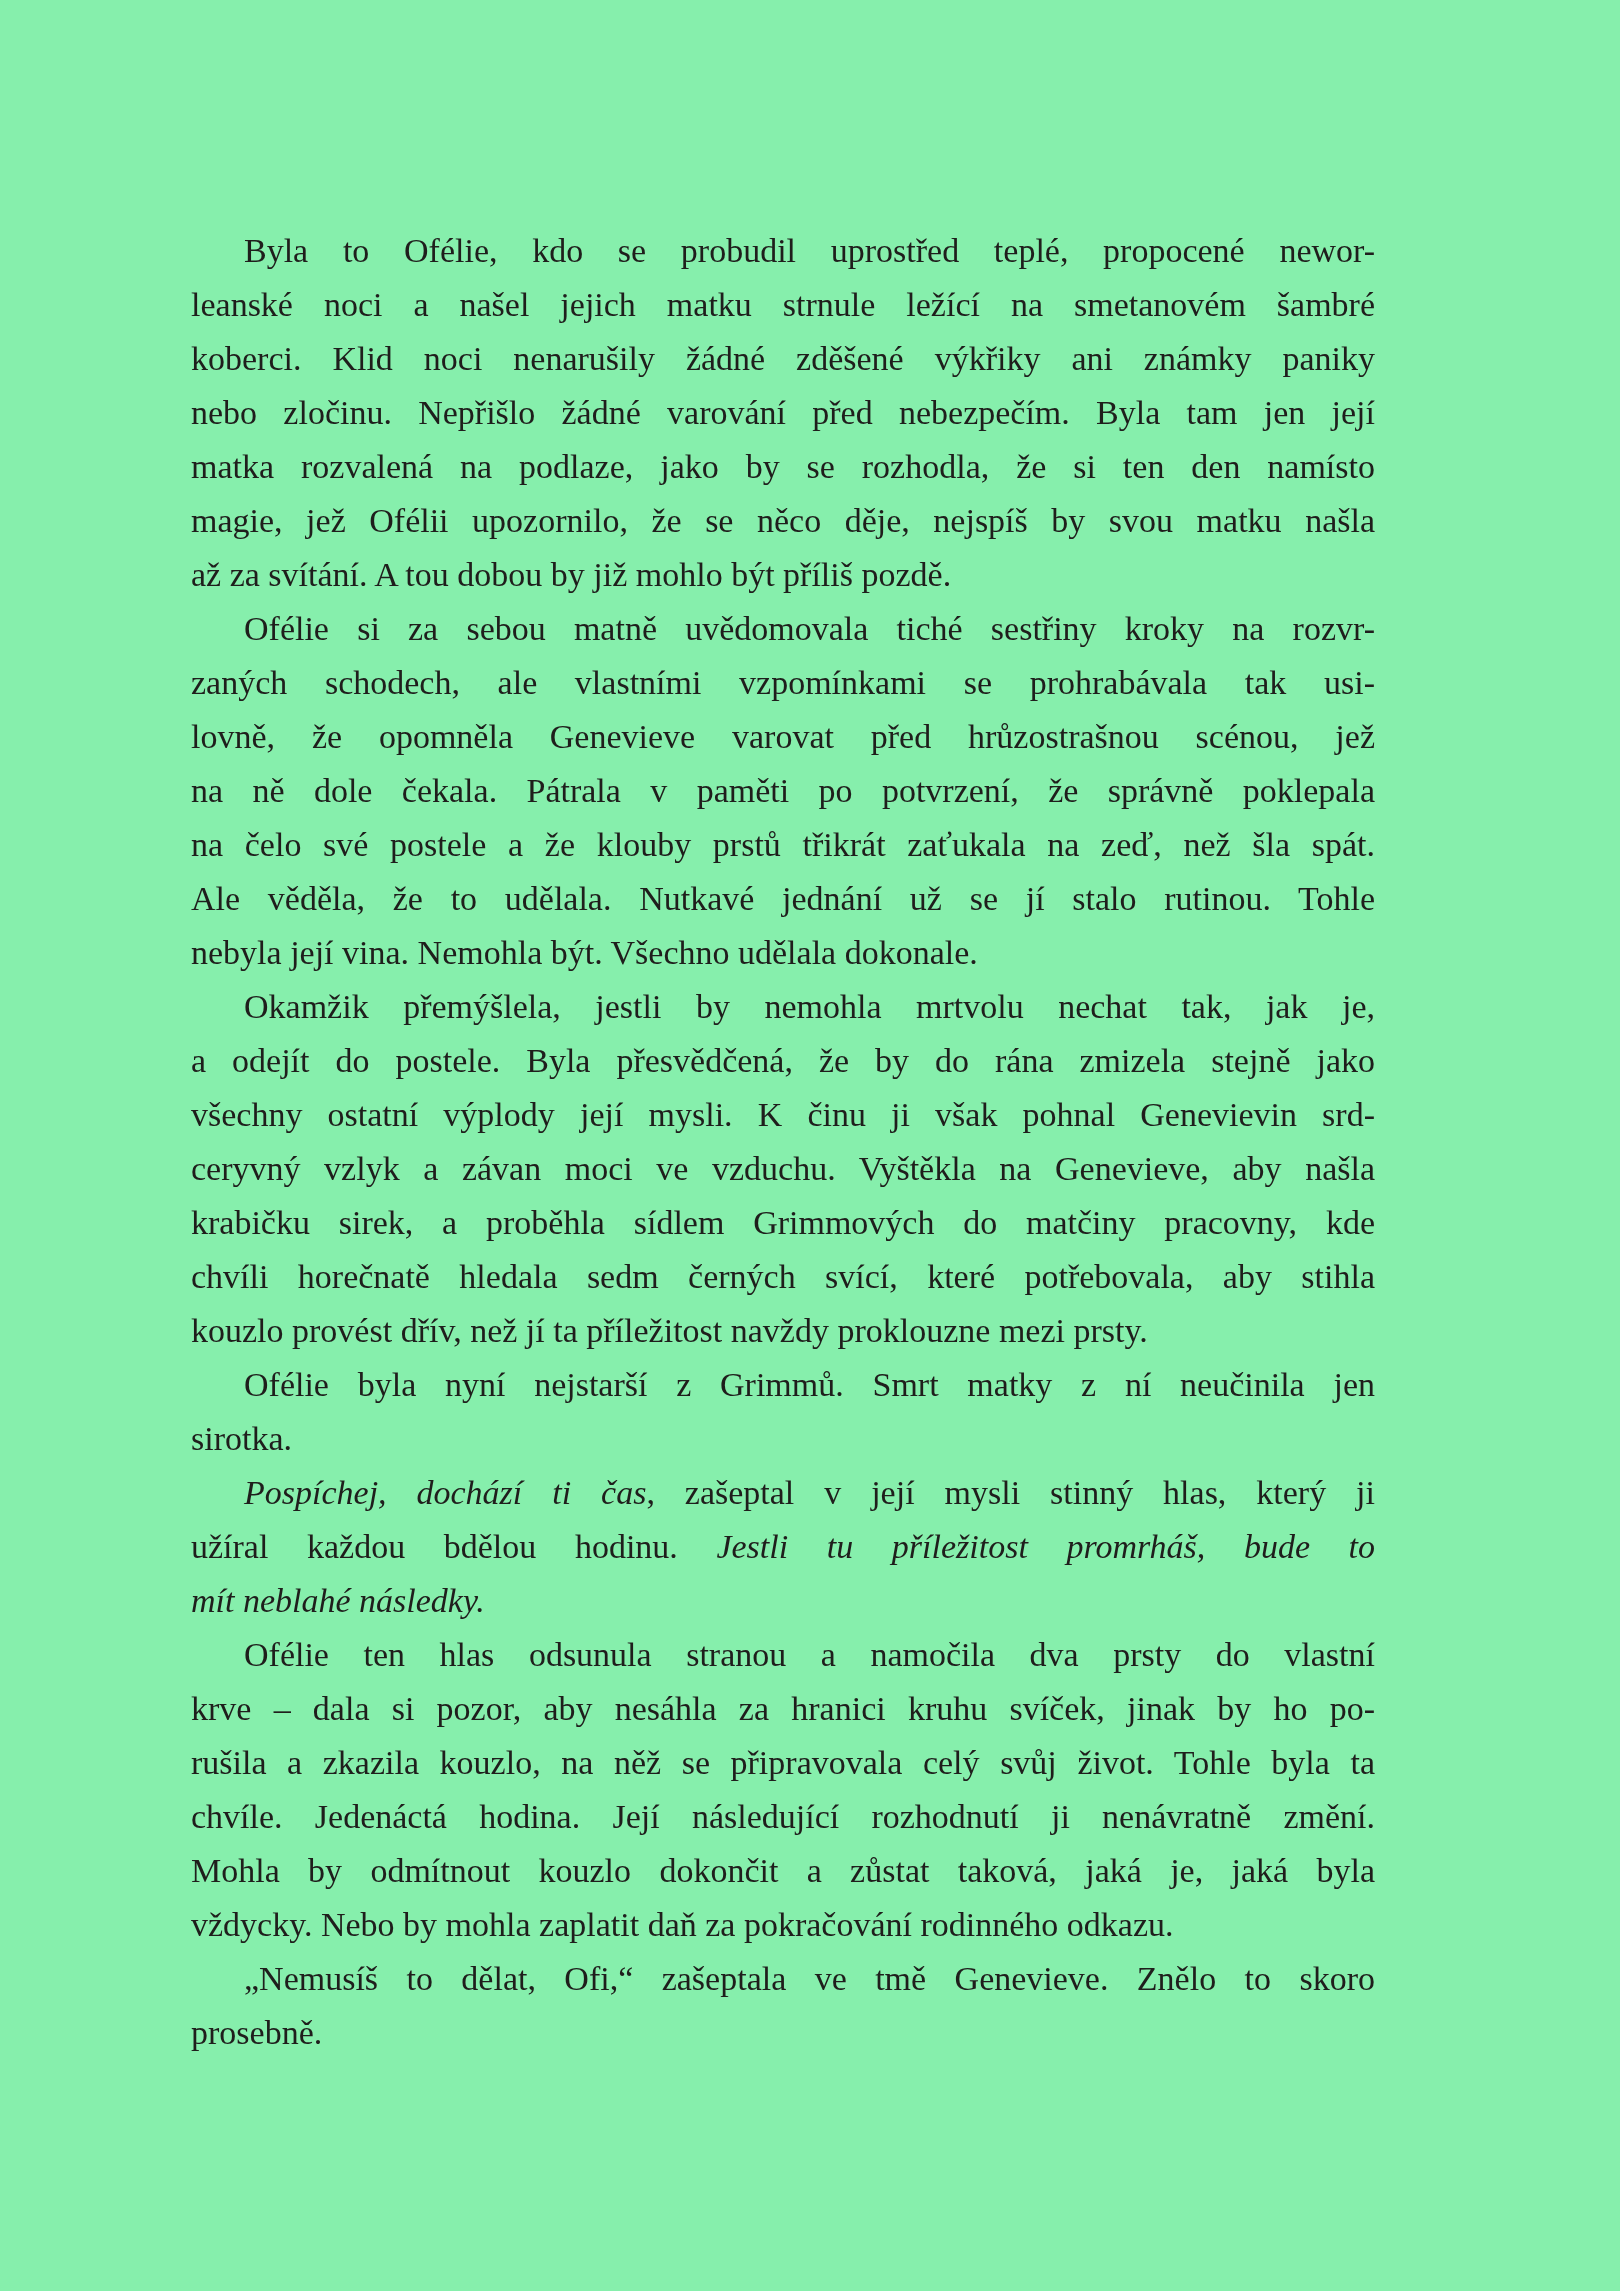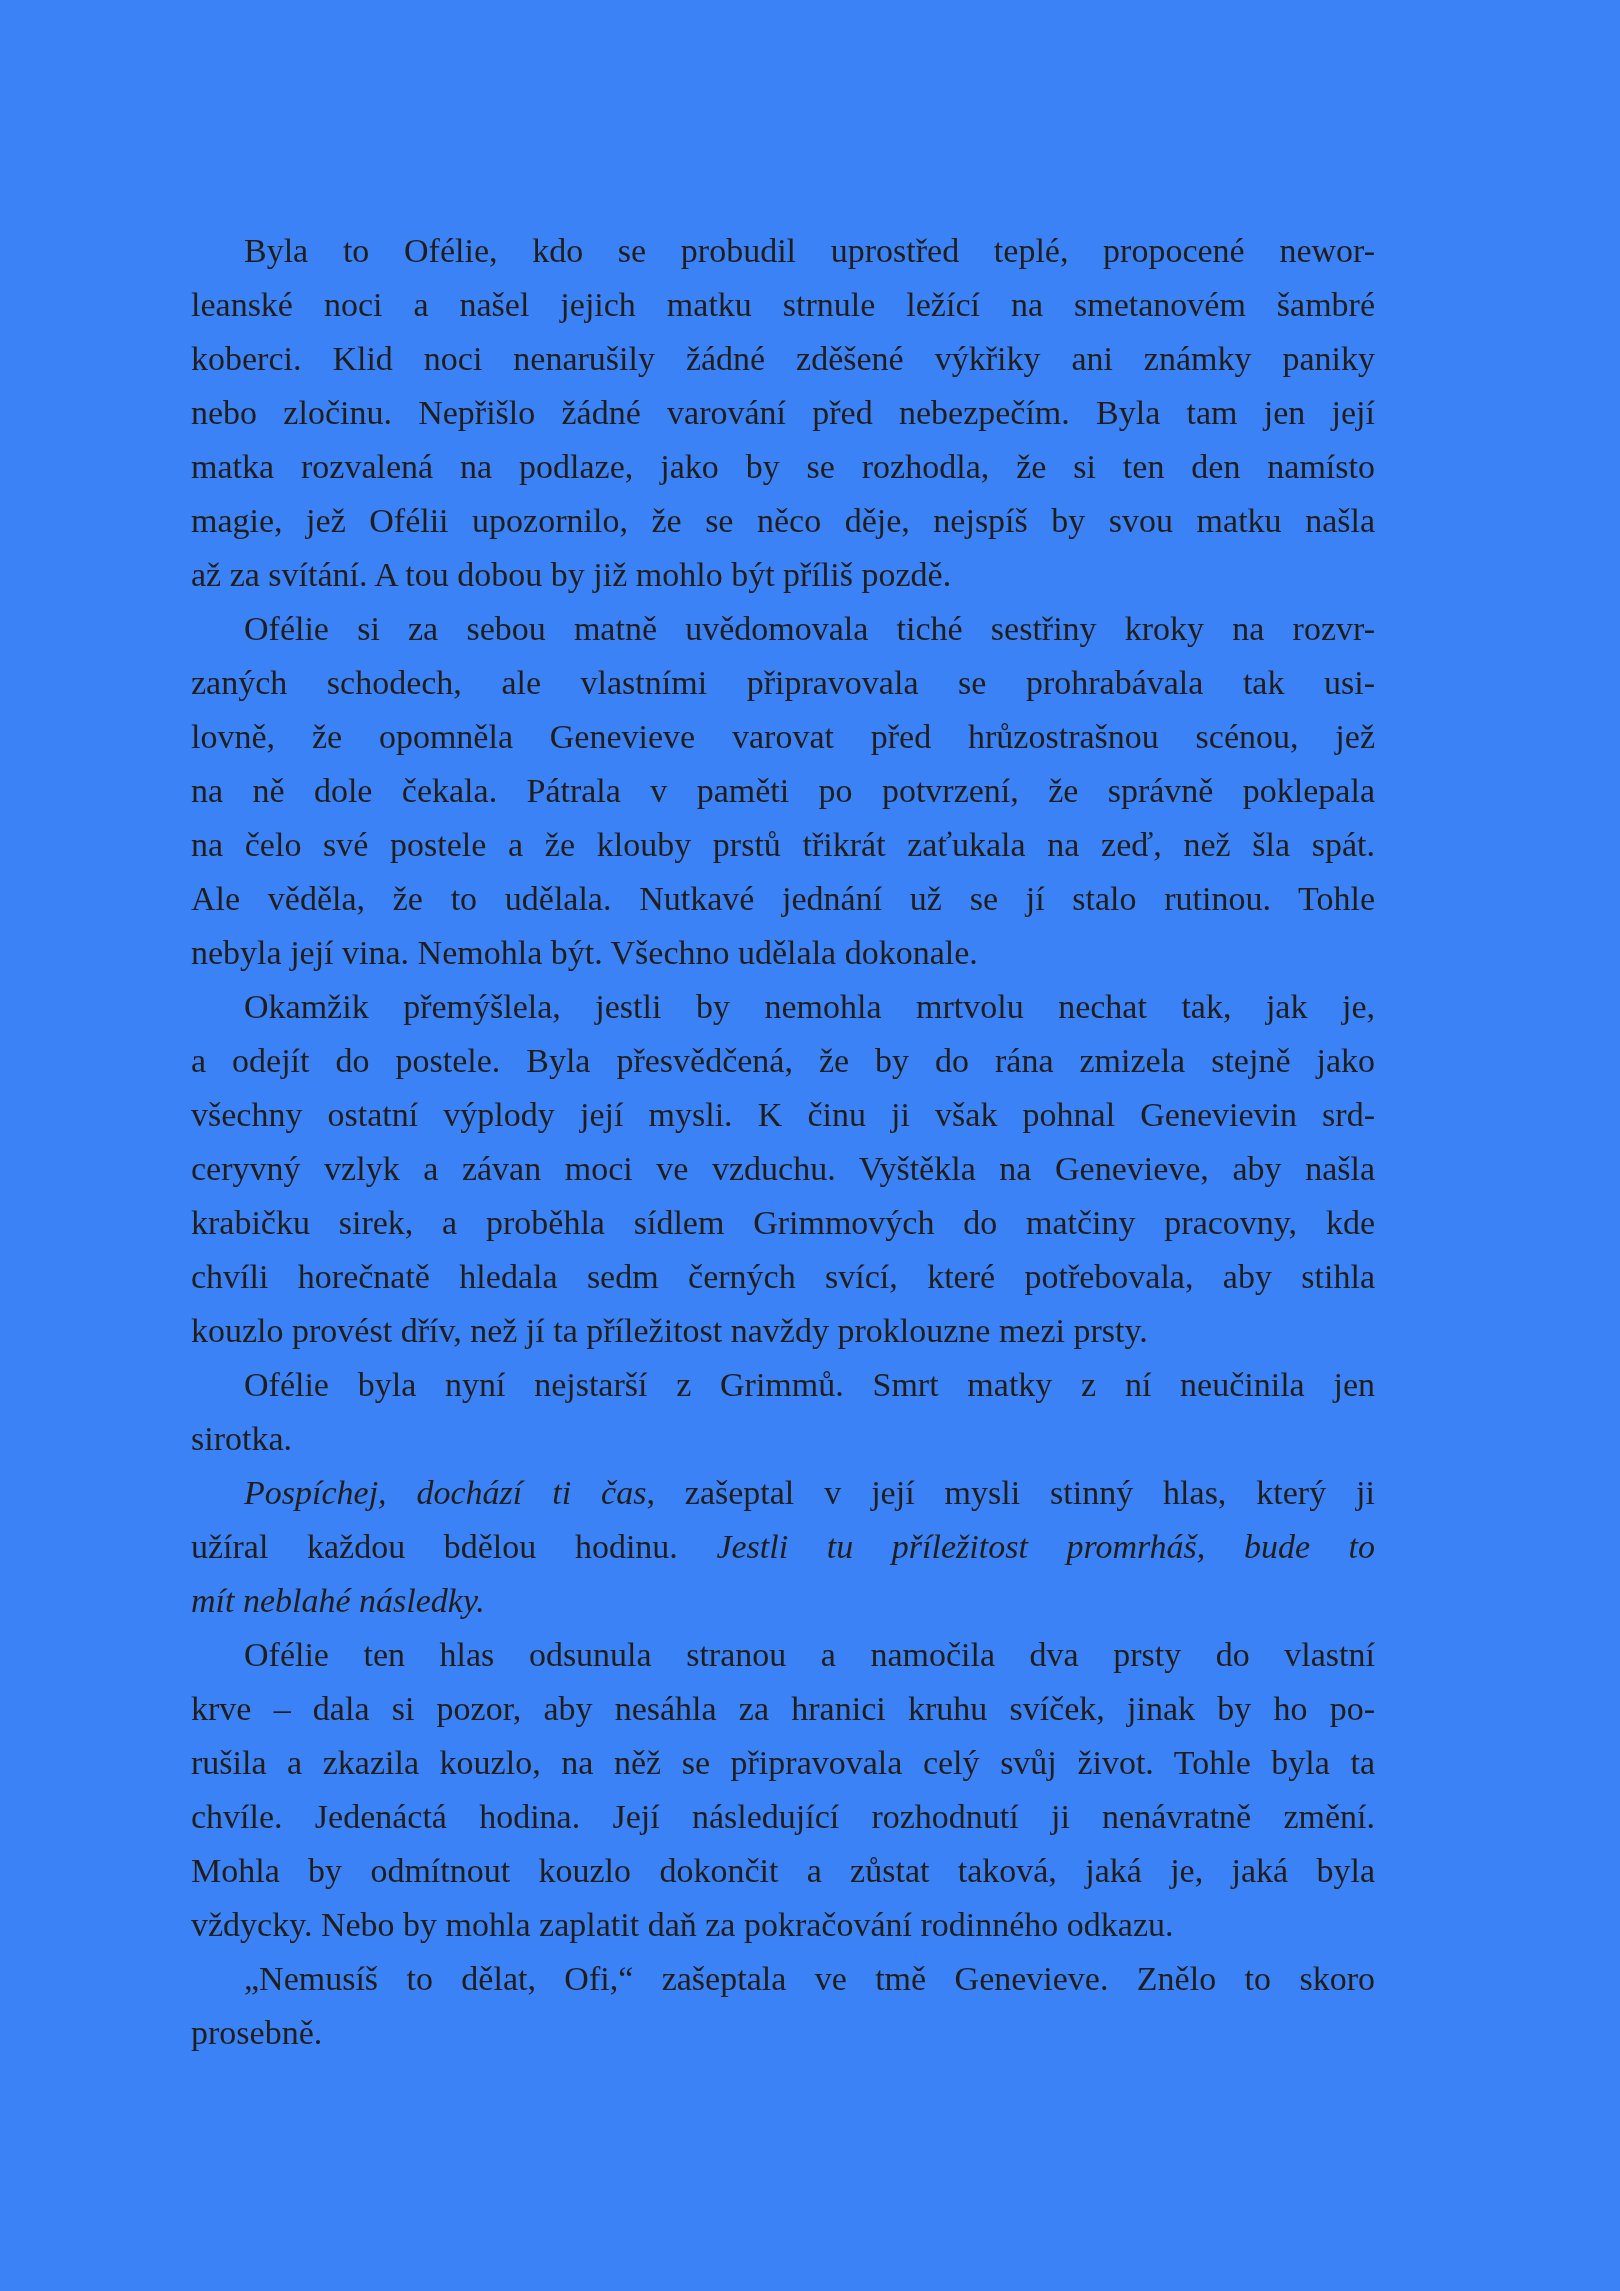--- a/index.html
+++ b/index.html
@@ -9,21 +9,21 @@
   body {
     width: 1620px;
     height: 2291px;
     background: #ffffff;
     overflow: hidden;
     position: relative;
   }
   .page {
     position: absolute;
     inset: 0;
-    background: #3b82f6;
+    background: #86efac;
   }
   .page-text {
     position: absolute;
     left: 191px;
     top: 224px;
     width: 1184px;
     font-family: "Liberation Serif", "DejaVu Serif", serif;
     font-size: 34px;
     line-height: 54px;
     color: #1f1e1c;
@@ -61,21 +61,21 @@
         <div class="text-line first" style=""><span class="seg">Byla to Ofélie, kdo se probudil uprostřed teplé, propocené newor-</span></div>
         <div class="text-line" style=""><span class="seg">leanské noci a našel jejich matku strnule ležící na smetanovém šambré</span></div>
         <div class="text-line" style=""><span class="seg">koberci. Klid noci nenarušily žádné zděšené výkřiky ani známky paniky</span></div>
         <div class="text-line" style=""><span class="seg">nebo zločinu. Nepřišlo žádné varování před nebezpečím. Byla tam jen její</span></div>
         <div class="text-line" style=""><span class="seg">matka rozvalená na podlaze, jako by se rozhodla, že si ten den namísto</span></div>
         <div class="text-line" style=""><span class="seg">magie, jež Ofélii upozornilo, že se něco děje, nejspíš by svou matku našla</span></div>
         <div class="text-line last" style=""><span class="seg">až za svítání. A tou dobou by již mohlo být příliš pozdě.</span></div>
       </div>
       <div class="paragraph">
         <div class="text-line first" style=""><span class="seg">Ofélie si za sebou matně uvědomovala tiché sestřiny kroky na rozvr-</span></div>
-        <div class="text-line" style=""><span class="seg">zaných schodech, ale vlastními připravovala se prohrabávala tak usi-</span></div>
+        <div class="text-line" style=""><span class="seg">zaných schodech, ale vlastními vzpomínkami se prohrabávala tak usi-</span></div>
         <div class="text-line" style=""><span class="seg">lovně, že opomněla Genevieve varovat před hrůzostrašnou scénou, jež</span></div>
         <div class="text-line" style=""><span class="seg">na ně dole čekala. Pátrala v paměti po potvrzení, že správně poklepala</span></div>
         <div class="text-line" style=""><span class="seg">na čelo své postele a že klouby prstů třikrát zaťukala na zeď, než šla spát.</span></div>
         <div class="text-line" style=""><span class="seg">Ale věděla, že to udělala. Nutkavé jednání už se jí stalo rutinou. Tohle</span></div>
         <div class="text-line last" style=""><span class="seg">nebyla její vina. Nemohla být. Všechno udělala dokonale.</span></div>
       </div>
       <div class="paragraph">
         <div class="text-line first" style=""><span class="seg">Okamžik přemýšlela, jestli by nemohla mrtvolu nechat tak, jak je,</span></div>
         <div class="text-line" style=""><span class="seg">a odejít do postele. Byla přesvědčená, že by do rána zmizela stejně jako</span></div>
         <div class="text-line" style=""><span class="seg">všechny ostatní výplody její mysli. K činu ji však pohnal Genevievin srd-</span></div>

